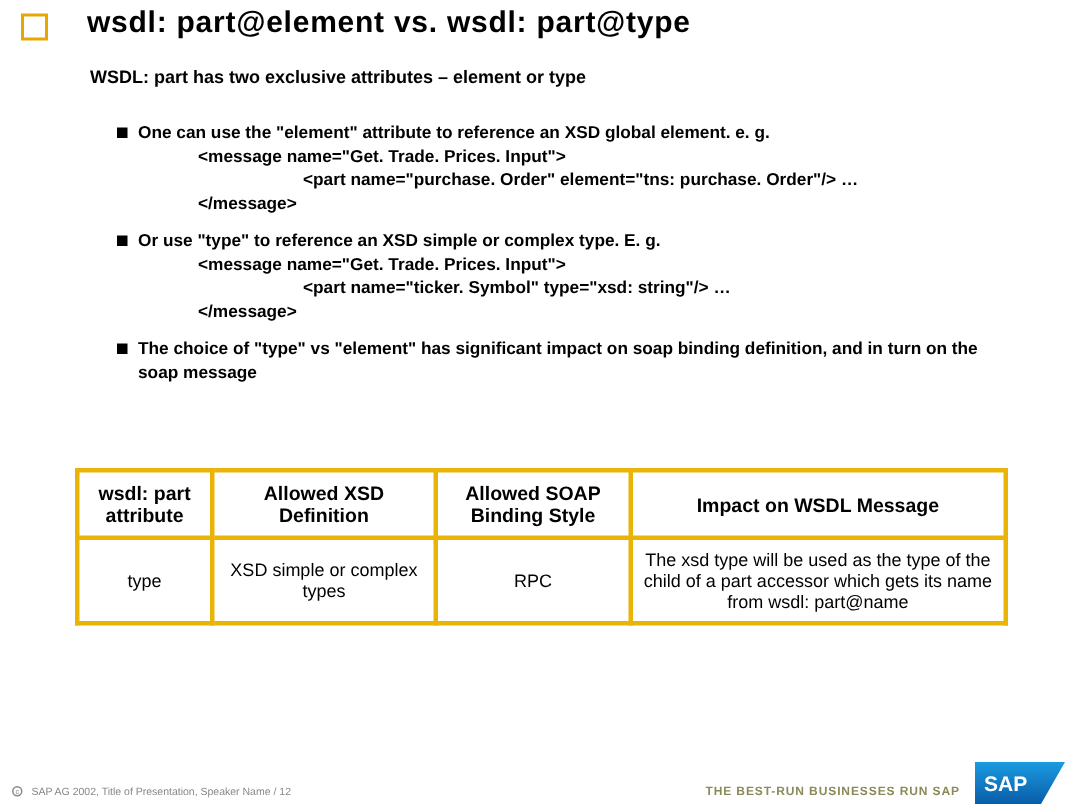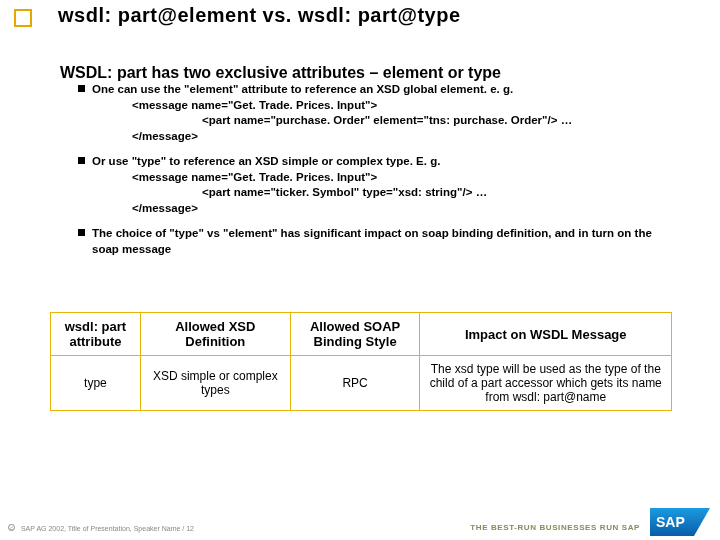--- a/index.html
+++ b/index.html
@@ -27,22 +27,22 @@
     position: absolute;
     left: 58px;
     top: 4px;
     font-size: 20px;
     font-weight: 700;
     letter-spacing: .5px;
   }
   .subheading {
     position: absolute;
     left: 60px;
-    top: 64px;
-    font-size: 16px;
+    top: 44px;
+    font-size: 12px;
     font-weight: 700;
   }
   .bullets {
     position: absolute;
     left: 78px;
     top: 82px;
     width: 600px;
   }
   .bullet {
     position: relative;
@@ -72,21 +72,21 @@
   }
   table {
     position: absolute;
     left: 50px;
     top: 312px;
     width: 622px;
     border-collapse: collapse;
     font-size: 12px;
   }
   th, td {
-    border: 1px solid #eab308;
+    border: 3px solid #eab308;
     padding: 6px 6px;
     text-align: center;
     vertical-align: middle;
   }
   th {
     font-weight: 700;
     font-size: 13px;
   }
   col.c1 { width: 90px; }
   col.c2 { width: 150px; }

